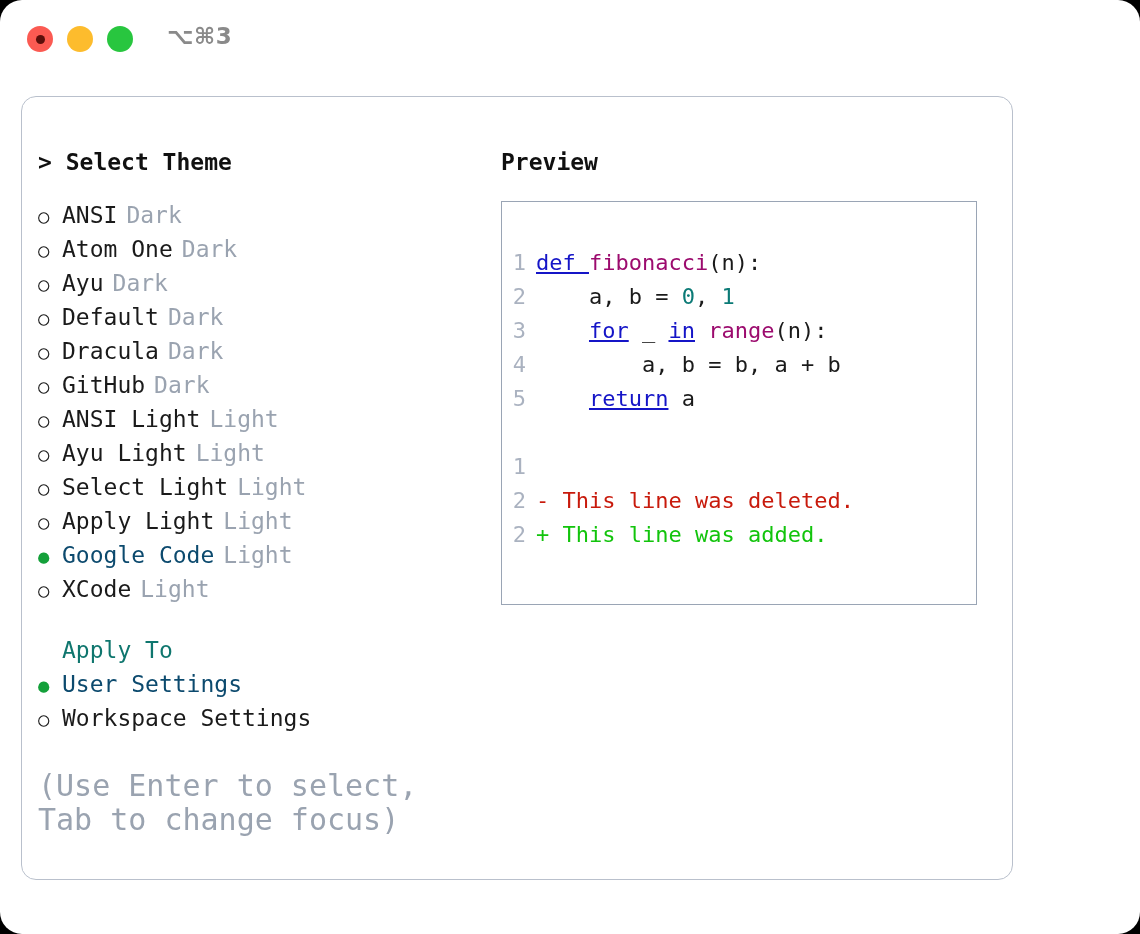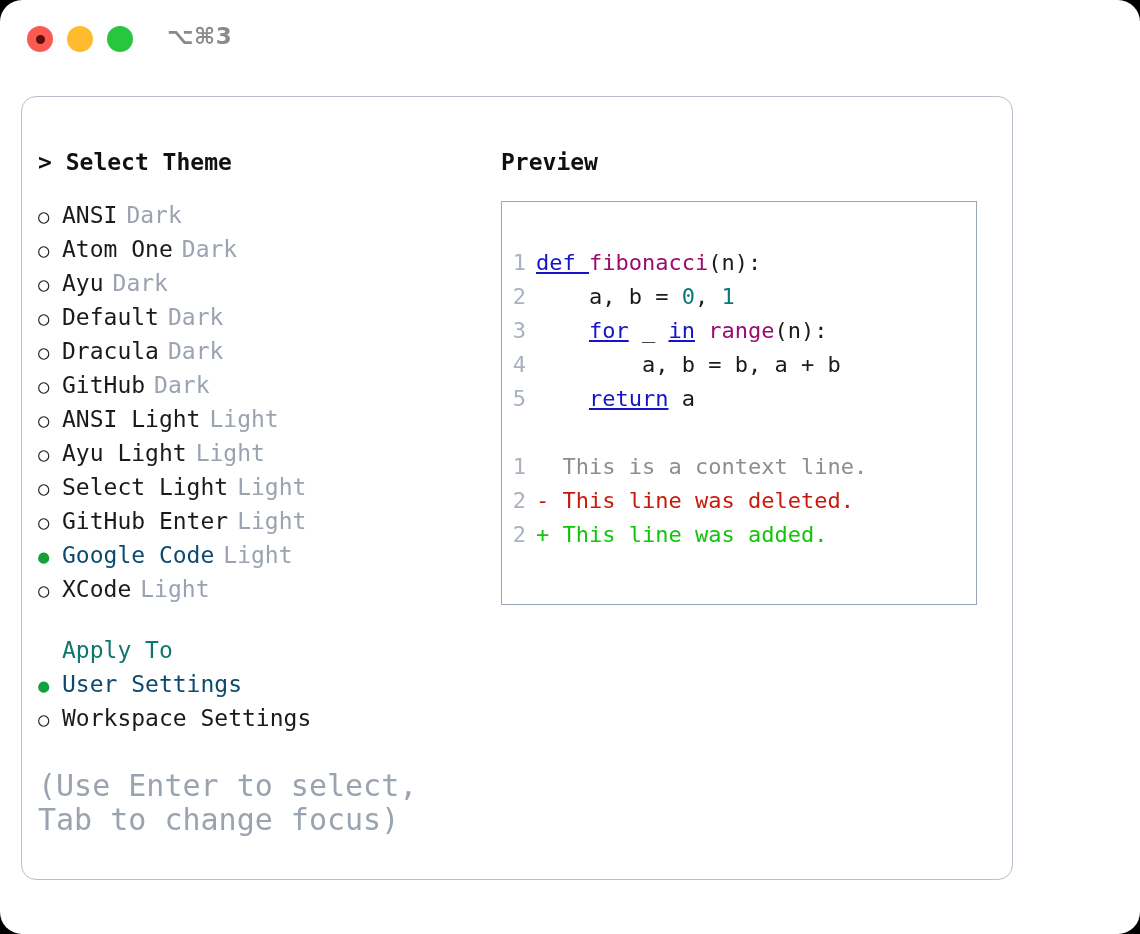--- a/index.html
+++ b/index.html
@@ -214,21 +214,21 @@
       <div class="list" id="theme-list">
           <div class="row"><span class="marker">○</span><span class="name">ANSI</span><span class="variant">Dark</span></div>
           <div class="row"><span class="marker">○</span><span class="name">Atom One</span><span class="variant">Dark</span></div>
           <div class="row"><span class="marker">○</span><span class="name">Ayu</span><span class="variant">Dark</span></div>
           <div class="row"><span class="marker">○</span><span class="name">Default</span><span class="variant">Dark</span></div>
           <div class="row"><span class="marker">○</span><span class="name">Dracula</span><span class="variant">Dark</span></div>
           <div class="row"><span class="marker">○</span><span class="name">GitHub</span><span class="variant">Dark</span></div>
           <div class="row"><span class="marker">○</span><span class="name">ANSI Light</span><span class="variant">Light</span></div>
           <div class="row"><span class="marker">○</span><span class="name">Ayu Light</span><span class="variant">Light</span></div>
           <div class="row"><span class="marker">○</span><span class="name">Select Light</span><span class="variant">Light</span></div>
-          <div class="row"><span class="marker">○</span><span class="name">GitHub Enter</span><span class="variant">Light</span></div>
+          <div class="row"><span class="marker">○</span><span class="name">Apply Light</span><span class="variant">Light</span></div>
           <div class="row selected"><span class="marker">●</span><span class="name">Google Code</span><span class="variant">Light</span></div>
           <div class="row"><span class="marker">○</span><span class="name">XCode</span><span class="variant">Light</span></div>
         </div>
 
       <div class="spacer-lg"></div>
 
       <div class="subheader">Apply To</div>
 
       <div class="list" id="apply-list">
           <div class="row selected"><span class="marker">●</span><span class="name">User Settings</span></div>
@@ -246,21 +246,21 @@
       <div class="code-box">
         <div id="code-lines">
             <div class="code-line"><span class="ln">1</span><span><span class="tok-kw">def </span><span class="tok-fn">fibonacci</span><span class="tok-punc">(n):</span></span></div>
             <div class="code-line"><span class="ln">2</span><span><span class="code-src">    a, b = </span><span class="tok-num">0</span><span class="tok-punc">, </span><span class="tok-num">1</span></span></div>
             <div class="code-line"><span class="ln">3</span><span><span class="code-src">    </span><span class="tok-kw">for</span><span class="tok-punc"> _ </span><span class="tok-kw">in</span><span class="tok-punc"> </span><span class="tok-fn">range</span><span class="tok-punc">(n):</span></span></div>
             <div class="code-line"><span class="ln">4</span><span><span class="code-src">        a, b = b, a + b</span></span></div>
             <div class="code-line"><span class="ln">5</span><span><span class="code-src">    </span><span class="tok-kw">return</span><span class="code-src"> a</span></span></div>
           </div>
         <div class="code-gap"></div>
         <div id="diff-lines">
-            <div class="code-line"><span class="ln">1</span><span class="diff-ctx">  This is a context line.</span></div>
+            <div class="code-line"><span class="ln">1</span></div>
             <div class="code-line"><span class="ln">2</span><span class="diff-del">- This line was deleted.</span></div>
             <div class="code-line"><span class="ln">2</span><span class="diff-add">+ This line was added.</span></div>
           </div>
       </div>
     </div>
 
   </div>
 </div>
 
 </body></html>

